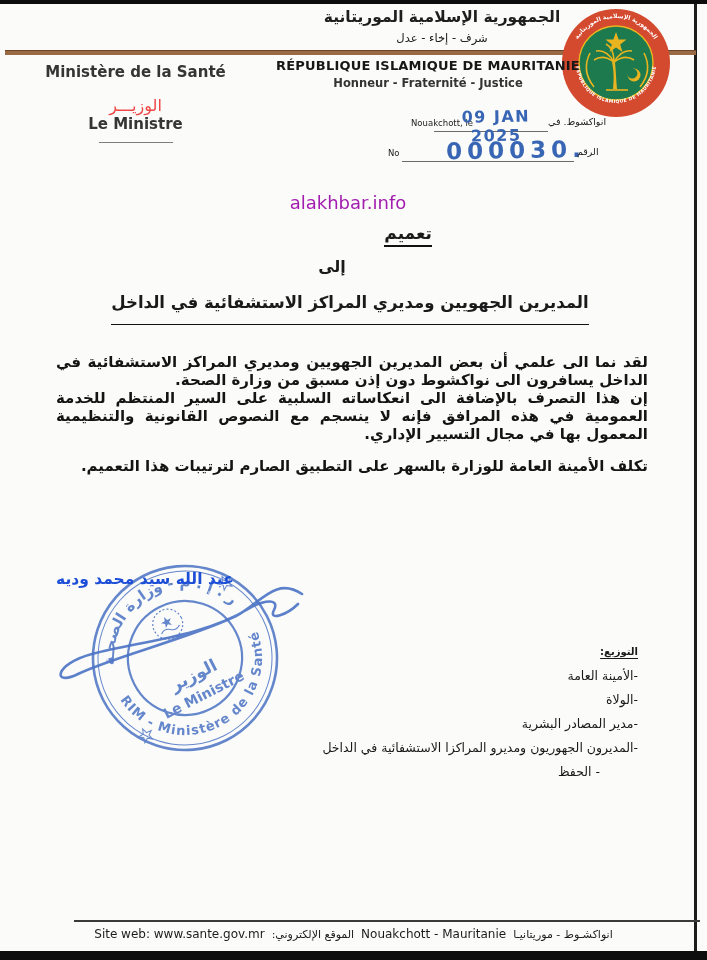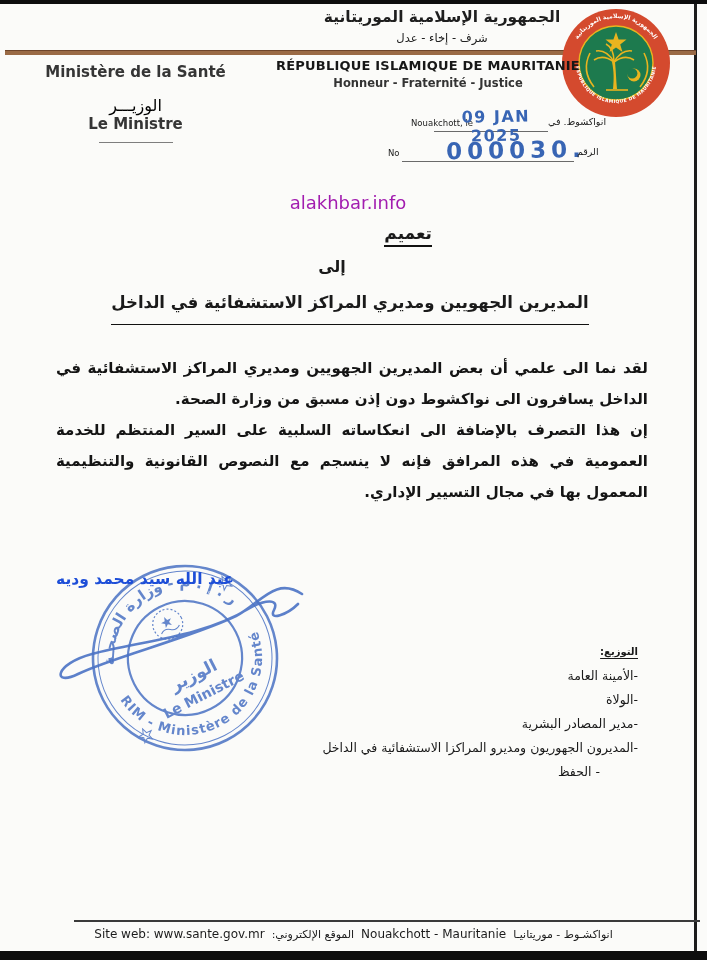--- a/index.html
+++ b/index.html
@@ -12,40 +12,40 @@
   .edge-right{left:694px;top:4px;width:3px;height:947px;background:#1c1c1c;}
   
   .nat-title-ar{left:292px;top:8px;width:300px;text-align:center;font-size:15.5px;font-weight:bold;color:#1e1e1e;direction:rtl;}
   .nat-motto-ar{left:342px;top:31px;width:200px;text-align:center;font-size:11.5px;color:#222;direction:rtl;}
   .brown-line{left:5px;top:50px;width:691px;height:3.5px;background:#9a6a45;border-top:1px solid #6e452a;}
   .fr-title{left:238px;top:58px;width:380px;text-align:center;font-size:13px;font-weight:bold;color:#171717;letter-spacing:.2px;}
   .fr-motto{left:238px;top:76px;width:380px;text-align:center;font-size:11.5px;font-weight:bold;color:#333;}
   .ministry-block{left:38px;top:62px;width:195px;text-align:center;}
   .ministry-ar{font-size:16px;color:#4a4a4a;direction:rtl;}
   .ministry-fr{font-size:15px;font-weight:bold;color:#353535;margin-top:1px;}
-  .minister-ar{font-size:16px;color:#000000;direction:rtl;margin-top:15px;}
+  .minister-ar{font-size:16px;color:#ef4444;direction:rtl;margin-top:15px;}
   .minister-fr{font-size:15px;font-weight:bold;color:#353535;}
   .minister-rule{width:74px;margin:9px auto 0;border-top:1.5px solid #7e7e7e;}
   
   .ref-label{font-size:8.5px;color:#222;}
   .ref-label-ar{font-size:9.5px;color:#222;direction:rtl;}
   .ref-line{border-top:1px solid #6a6a6a;height:0;}
   .stamp-blue{color:#3865b4;font-weight:bold;}
   .date-stamp{left:436px;top:107px;width:120px;text-align:center;font-size:16px;letter-spacing:1.5px;transform:rotate(-1deg);}
   .num-stamp{left:446px;top:137px;width:150px;font-size:23px;letter-spacing:5px;transform:rotate(-1deg);}
   
   .watermark{left:198px;top:192px;width:300px;text-align:center;font-size:18px;font-weight:normal;color:#a21caf;}
   .doc-title{left:232px;top:223px;width:200px;text-align:right;font-size:17px;font-weight:bold;direction:rtl;}
   .doc-title .ul{border-bottom:2px solid #111;padding-bottom:2px;}
   .doc-to{left:232px;top:257px;width:200px;text-align:center;font-size:16px;font-weight:bold;direction:rtl;}
   .addressee{left:100px;top:293px;width:500px;text-align:center;font-size:16.5px;font-weight:bold;direction:rtl;}
   .addressee .ul{border-bottom:1.8px solid #111;padding-bottom:12px;}
   
   .body-text{left:56px;top:353px;width:592px;direction:rtl;text-align:justify;
-             font-size:15px;font-weight:bold;line-height:31px;color:#141414;}
+             font-size:15px;font-weight:bold;line-height:18px;color:#141414;}
   .body-text p{margin:0;}
   .body-text p.closing{margin-top:14px;}
   
   .sig-name{left:56px;top:570px;font-size:15.5px;font-weight:bold;color:#1d4ed8;direction:rtl;z-index:6;}
   .stamp-svg{left:40px;top:546px;z-index:4;}
   
   .distribution{right:69px;top:640px;direction:rtl;text-align:right;font-size:12.5px;color:#191919;line-height:24px;z-index:2;}
   .dist-title{font-size:10px;font-weight:bold;text-decoration:underline;text-underline-offset:3px;}
   .dist-item{white-space:nowrap;}
   .dist-item.indent{margin-right:38px;}
@@ -119,20 +119,21 @@
 
   <div class="abs watermark">alakhbar.info</div>
 
   <div class="abs doc-title"><span class="ul">تعميم</span></div>
   <div class="abs doc-to">إلى</div>
   <div class="abs addressee"><span class="ul">المديرين الجهويين ومديري المراكز الاستشفائية في الداخل</span></div>
 
   <div class="abs body-text">
     <p>لقد نما الى علمي أن بعض المديرين الجهويين ومديري المراكز الاستشفائية في الداخل يسافرون الى نواكشوط دون إذن مسبق من وزارة الصحة.</p>
     <p>إن هذا التصرف بالإضافة الى انعكاساته السلبية على السير المنتظم للخدمة العمومية في هذه المرافق فإنه لا ينسجم مع النصوص القانونية والتنظيمية المعمول بها في مجال التسيير الإداري.</p>
+    <p class="closing">تكلف الأمينة العامة للوزارة بالسهر على التطبيق الصارم لترتيبات هذا التعميم.</p>
   </div>
 
   <div class="abs sig-name">عبد الله سيد محمد وديه</div>
 
   <svg class="abs stamp-svg" width="312" height="228" viewBox="0 0 312 228">
     <defs>
       <path id="stampTop" d="M 74,112 A 71,71 0 1 1 216,112"></path>
       <path id="stampBot" d="M 68,112 A 77,77 0 0 0 222,112"></path>
     </defs>
     <g transform="rotate(-27 145 112)" stroke="#4a72c4" fill="none" opacity="0.85">

